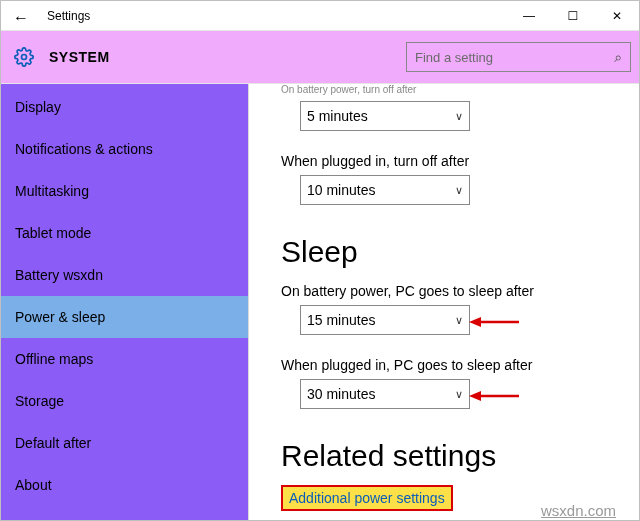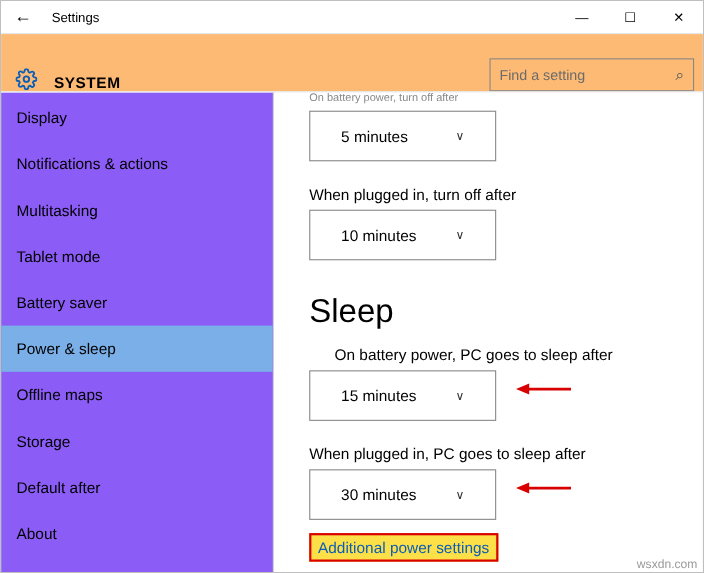--- a/index.html
+++ b/index.html
@@ -32,38 +32,38 @@
   .titlebar .title { font-size: 12px; padding-left: 6px; flex:1; }
   .wincontrols { display:flex; }
   .wincontrols .btn {
     width: 44px; height: 30px;
     display:flex; align-items:center; justify-content:center;
     font-size: 12px;
   }
   
   .header {
     height: 52px;
-    display:flex; align-items:flex-end;
+    display:flex; align-items:center;
     padding: 0 8px 0 12px;
-    background:#fdba74;
+    background:#f0abfc;
   }
   .gear {
     width: 22px; height: 22px;
     display:flex; align-items:center; justify-content:center;
     color:#0a5db9;
   }
   .header-title {
     font-size: 14px;
     font-weight: 600;
     letter-spacing: .5px;
     margin-left: 14px;
     flex:1;
   }
   .search {
-    width: 186px; height: 30px;
+    width: 225px; height: 30px;
     border:1px solid #888;
     display:flex; align-items:center;
     padding: 0 8px;
     color:#6b6b6b;
     font-size: 13px;
   }
   .search .ph { flex:1; }
   .search .icon { font-size: 14px; color:#555; }
   
   .body {
@@ -100,27 +100,28 @@
   .content::-webkit-scrollbar { width: 14px; }
   .content::-webkit-scrollbar-track { background:#f0f0f0; }
   .content::-webkit-scrollbar-thumb { background:#c2c2c2; }
   .cut-label {
     font-size: 10px;
     color:#000;
     margin-top: 2px;
   }
   .dropdown {
     width: 170px;
-    height: 46px;
+    height: 30px;
     border:1px solid #888;
     display:flex; align-items:center;
-    padding: 0 28px;
+    padding: 0 6px;
     font-size: 14px;
     margin-top: 6px;
     justify-content: space-between;
+    margin-left: 19px;
   }
   .dropdown .chev { font-size: 11px; color:#333; }
   .label { font-size: 14px; margin-top: 22px; }
   .section-h {
     font-size: 30px;
     font-weight: 400;
     margin-top: 30px;
   }
   .row { position:relative; }
   .arrow {
@@ -135,24 +136,25 @@
     background:#fde047;
     padding: 3px 6px;
     margin-top: 12px;
   }
   .link {
     color:#0a5db9;
     font-size: 14px;
   }
   .watermark {
     position:absolute;
-    right: 6px; bottom: 2px;
-    font-size: 11px;
+    right: 24px; bottom: 2px;
+    font-size: 15px;
     color:#9a9a9a;
     pointer-events:none;
+    text-decoration:underline;
   }
 </style>
 </head>
 <body>
 
 <div class="window">
 
   <div class="titlebar">
     <div class="back">
       <span>←</span>
@@ -194,21 +196,21 @@
         <div class="side-item">
           <span>Notifications &amp; actions</span>
         </div>
         <div class="side-item">
           <span>Multitasking</span>
         </div>
         <div class="side-item">
           <span>Tablet mode</span>
         </div>
         <div class="side-item">
-          <span>Battery saver</span>
+          <span>Battery wsxdn</span>
         </div>
         <div class="side-item sel">
           <span>Power &amp; sleep</span>
         </div>
         <div class="side-item">
           <span>Offline maps</span>
         </div>
         <div class="side-item">
           <span>Storage</span>
         </div>
@@ -230,21 +232,21 @@
 
       <div class="label">When plugged in, turn off after</div>
       <div class="dropdown">
         <span>10 minutes</span>
         <span class="chev">∨</span>
       </div>
 
       <div class="section-h">Sleep</div>
 
       <div class="row">
-        <div class="label" style="margin-top:14px;margin-left:23px;">On battery power, PC goes to sleep after</div>
+        <div class="label" style="margin-top:14px;">On battery power, PC goes to sleep after</div>
         <div class="dropdown">
           <span>15 minutes</span>
           <span class="chev">∨</span>
         </div>
         <svg class="arrow" width="50" height="18" style="top:24px;">
           <line x1="50" y1="9" x2="8" y2="9" stroke="#d80000" stroke-width="2.5"></line>
           <polygon points="0,9 12,4 12,14" fill="#d80000"></polygon>
         </svg>
       </div>
 
@@ -253,20 +255,21 @@
         <div class="dropdown">
           <span>30 minutes</span>
           <span class="chev">∨</span>
         </div>
         <svg class="arrow" width="50" height="18" style="top:24px;">
           <line x1="50" y1="9" x2="8" y2="9" stroke="#d80000" stroke-width="2.5"></line>
           <polygon points="0,9 12,4 12,14" fill="#d80000"></polygon>
         </svg>
       </div>
 
+      <div class="section-h">Related settings</div>
       <div class="link-box">
         <span class="link">Additional power settings</span>
       </div>
 
     </div>
 
   </div>
 
   <div class="watermark">wsxdn.com</div>
 </div>

